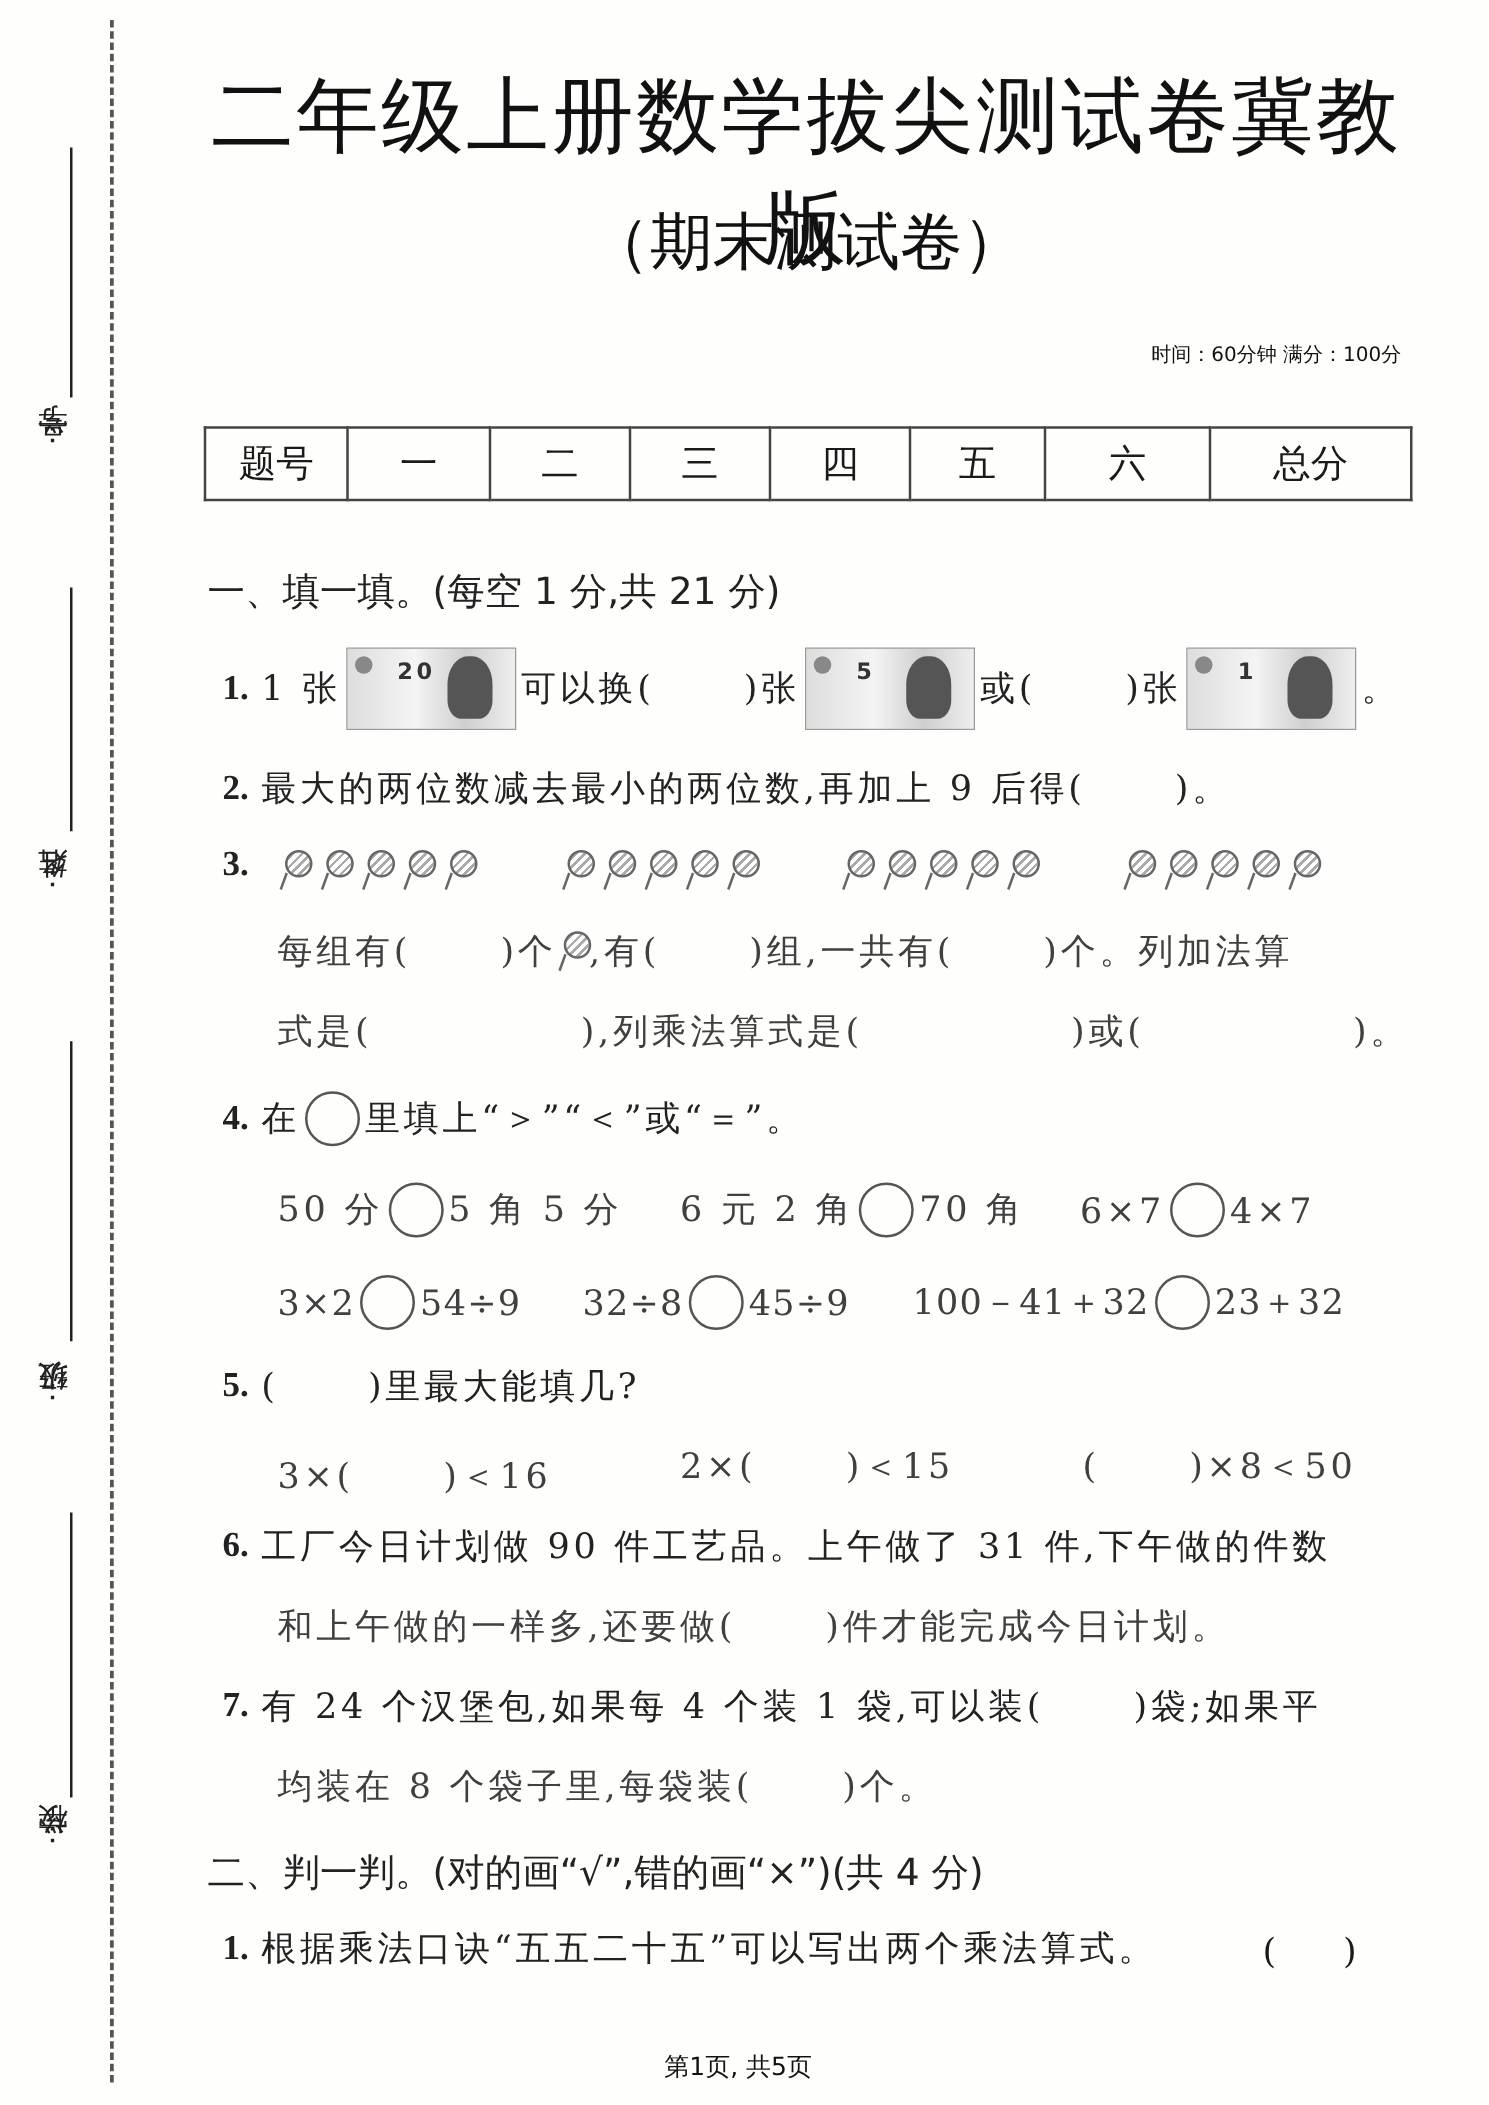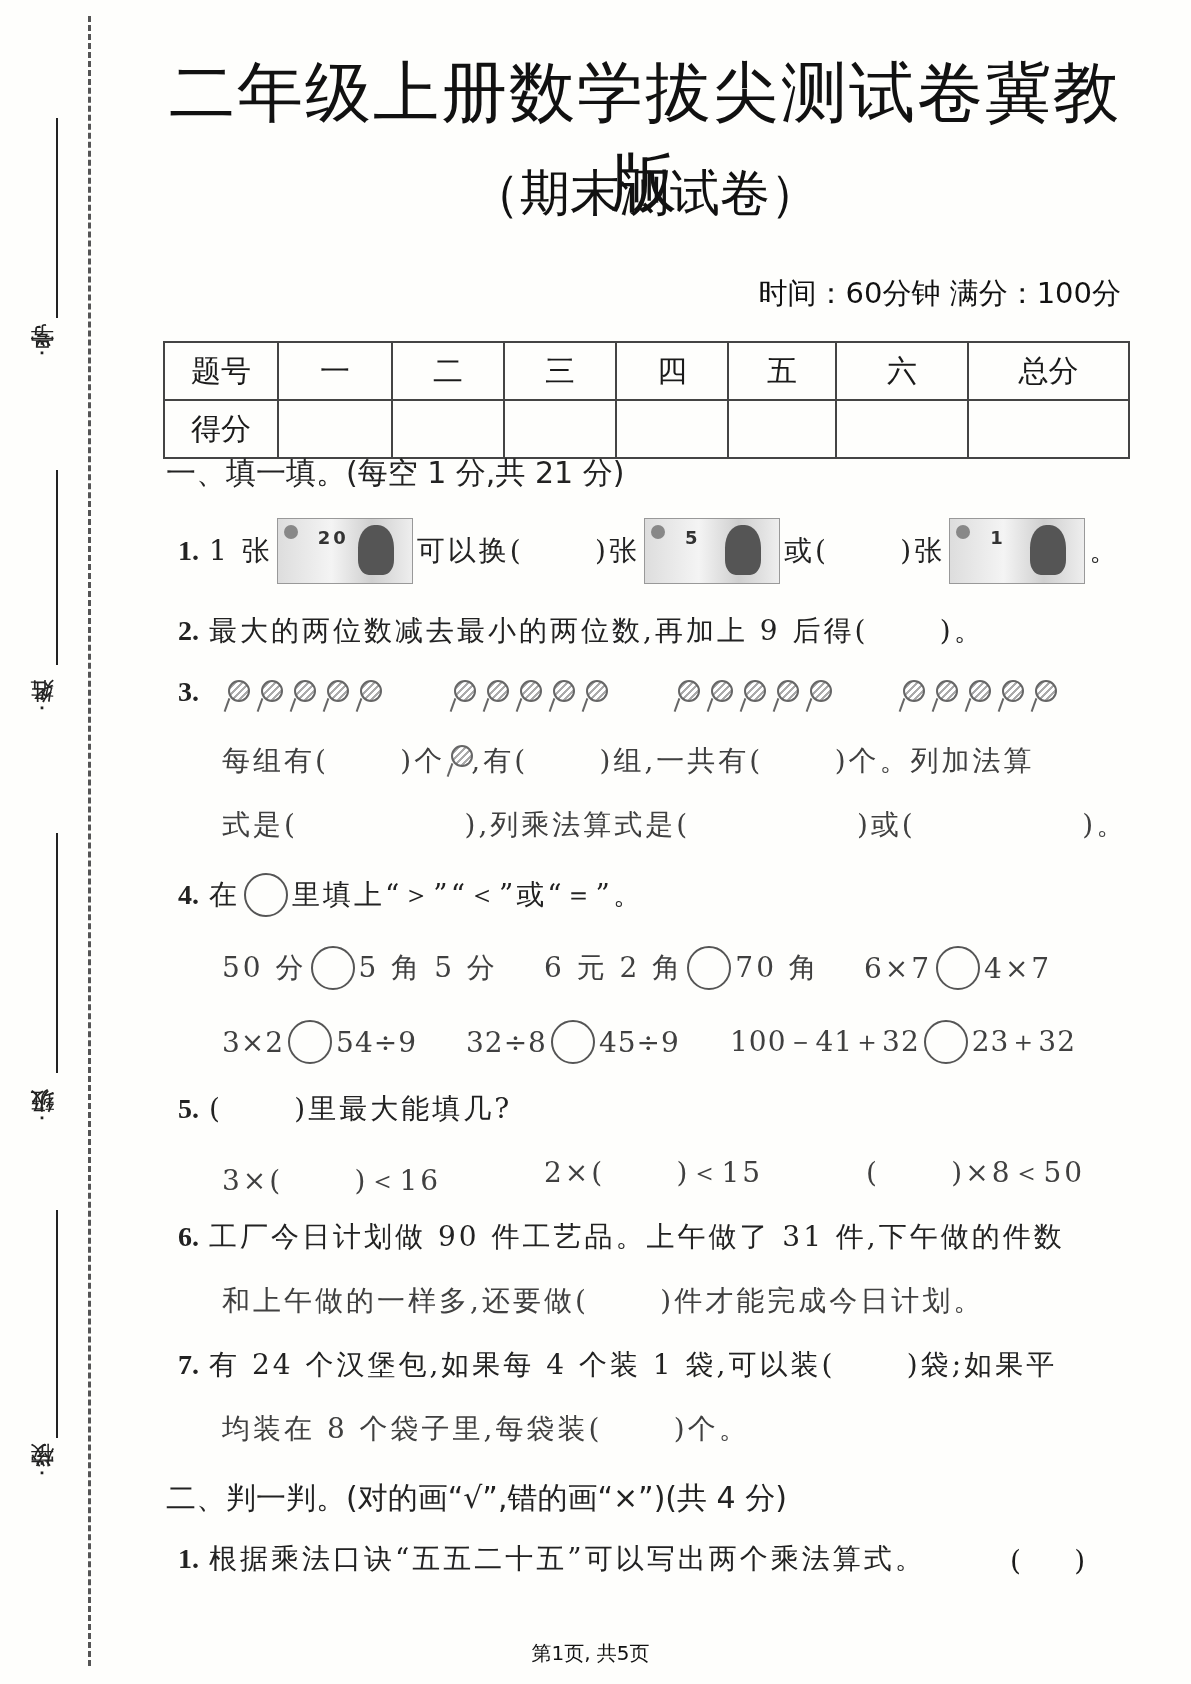--- a/index.html
+++ b/index.html
@@ -22,21 +22,21 @@
     position:absolute; left:150px; top:48px; width:990px; text-align:center;
     font-family:"DejaVu Sans","Liberation Sans",sans-serif; font-size:66px; font-weight:500;
     letter-spacing:2px; color:#111;
   }
   .subtitle {
     position:absolute; left:150px; top:160px; width:990px; text-align:center;
     font-family:"DejaVu Sans","Liberation Sans",sans-serif; font-size:50px; color:#111;
   }
   .meta {
     position:absolute; right:70px; top:274px;
-    font-family:"DejaVu Sans","Liberation Sans",sans-serif; font-size:29px; color:#111;
+    font-family:"DejaVu Sans","Liberation Sans",sans-serif; font-size:16px; color:#111;
   }
   table.score {
     position:absolute; left:163px; top:310px; width:967px; border-collapse:collapse;
     font-family:"DejaVu Sans","Liberation Sans",sans-serif; font-size:30px;margin-top:31px;
   }
   table.score td { border:2px solid #444; text-align:center; height:56px; padding:0; }
   .sec {
     position:absolute; left:118px;
     font-family:"DejaVu Sans","Liberation Sans",sans-serif; font-size:30px; color:#222;margin-left:48px;
   }
@@ -79,30 +79,20 @@
   <tbody>
       <tr>
     <td style="width:112px">题号</td>
     <td style="width:112px">一</td>
     <td style="width:110px">二</td>
     <td style="width:110px">三</td>
     <td style="width:110px">四</td>
     <td style="width:106px">五</td>
     <td style="width:130px">六</td>
     <td>总分</td>
-  </tr>
-  <tr>
-    <td>得分</td>
-    <td></td>
-    <td></td>
-    <td></td>
-    <td></td>
-    <td></td>
-    <td></td>
-    <td></td>
   </tr>
 </tbody>
   </table>
 
 <div class="sec" style="top:453px">一、填一填。(每空 1 分,共 21 分)</div>
 
 <div class="q" style="top:518px">
   <span class="qn">1.</span>
   <span>1 张</span>
   <span class="note">

